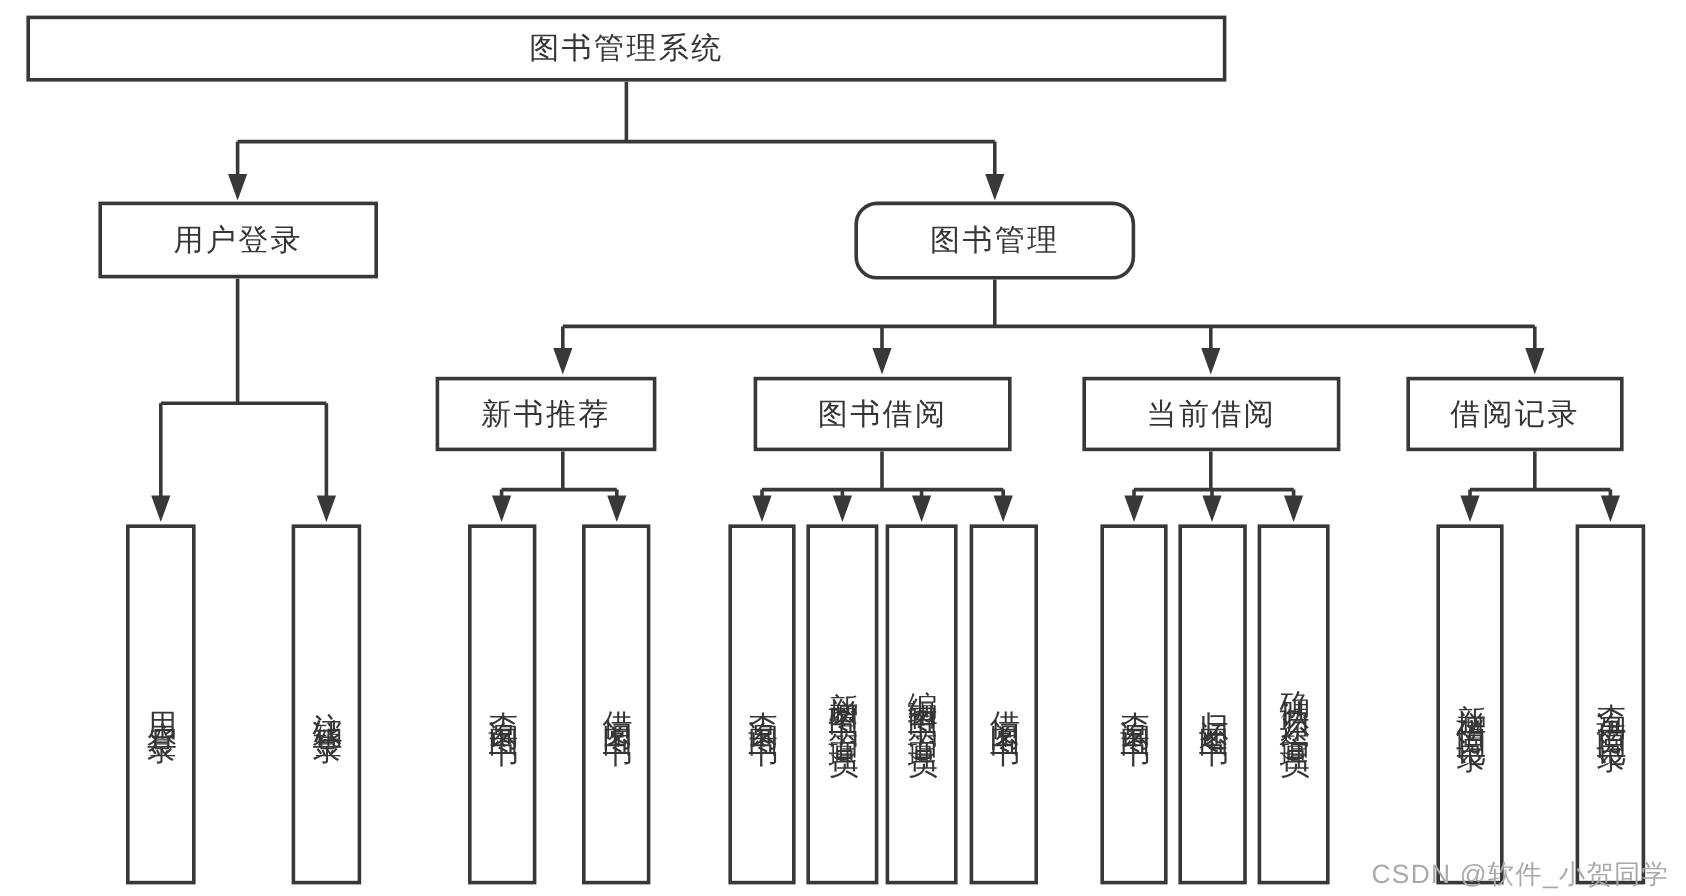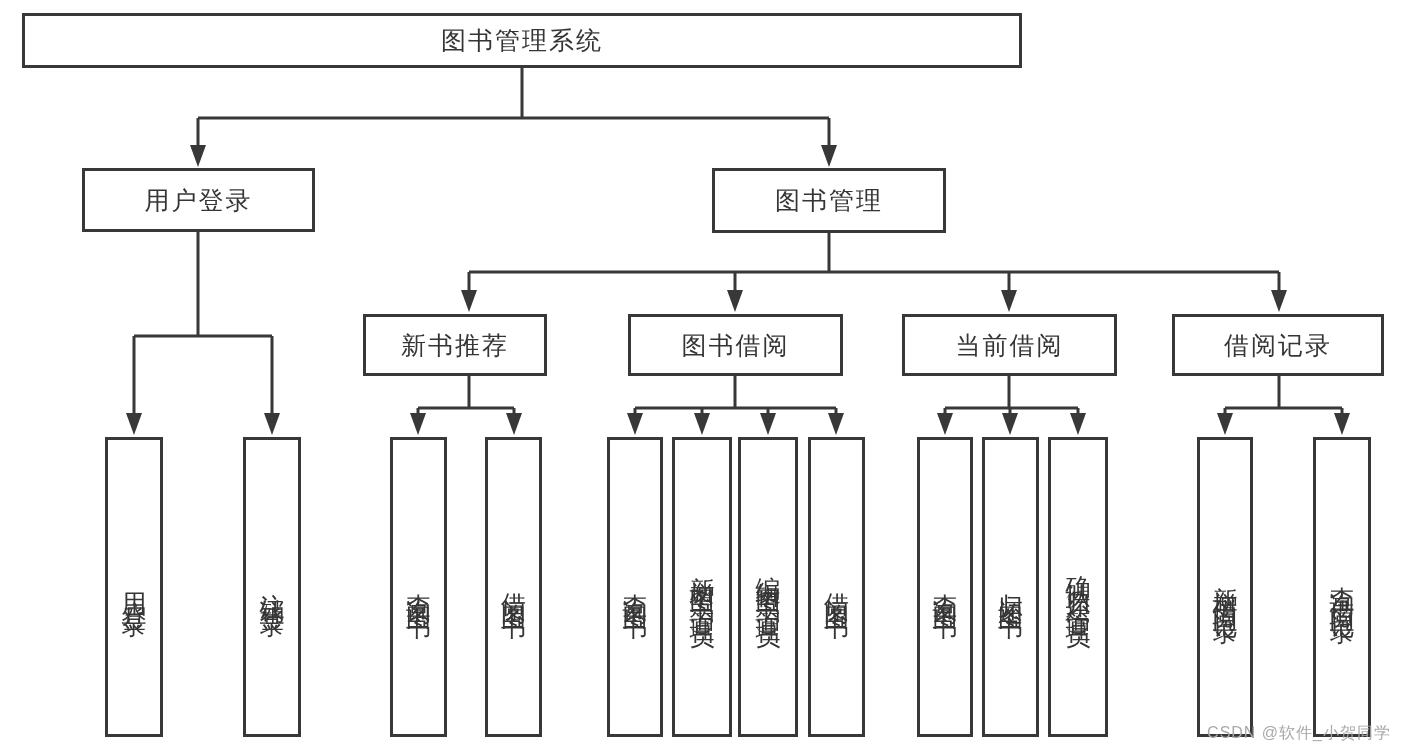--- a/index.html
+++ b/index.html
@@ -40,21 +40,21 @@
     writing-mode:vertical-rl;
     text-orientation:mixed;
     font-size:25px;
     letter-spacing:7px;
     line-height:1;
     white-space:nowrap;
   }
   .watermark{
     position:absolute;
     right:14px;bottom:3px;
-    font-size:16px;
+    font-size:22px;
     color:var(--wm);
     letter-spacing:1px;
     white-space:nowrap;
     z-index:5;
     margin-left:12px;
   }
 </style>
 </head>
 <body>
 
@@ -96,34 +96,34 @@
     <polygon points="1334,413 1350,413 1342,435"></polygon>
   </svg>
 
   <div class="node" style="left:22px;top:13px;width:1000px;height:55px;">
     <span class="h-label">图书管理系统</span>
   </div>
 
   <div class="node" style="left:82px;top:168px;width:233px;height:64px;">
     <span class="h-label">用户登录</span>
   </div>
-  <div class="node" style="left:712px;top:168px;width:234px;height:65px;">
+  <div class="node" style="left:712px;top:168px;width:234px;height:65px;border-radius:19px;">
     <span class="h-label">图书管理</span>
   </div>
 
   <div class="node" style="left:363px;top:314px;width:184px;height:62px;">
     <span class="h-label">新书推荐</span>
   </div>
   <div class="node" style="left:902px;top:314px;width:215px;height:62px;">
     <span class="h-label">当前借阅</span>
   </div>
   <div class="node" style="left:628px;top:314px;width:215px;height:62px;">
     <span class="h-label">图书借阅</span>
   </div>
-  <div class="node" style="left:1172px;top:314px;width:212px;height:62px;">
+  <div class="node" style="left:1172px;top:314px;width:181px;height:62px;">
     <span class="h-label">借阅记录</span>
   </div>
 
   <div class="node" style="left:105px;top:437px;width:58px;height:300px;">
     <span class="v-label">用户登录</span>
   </div>
   <div class="node" style="left:243px;top:437px;width:58px;height:300px;">
     <span class="v-label">注销登录</span>
   </div>
 

